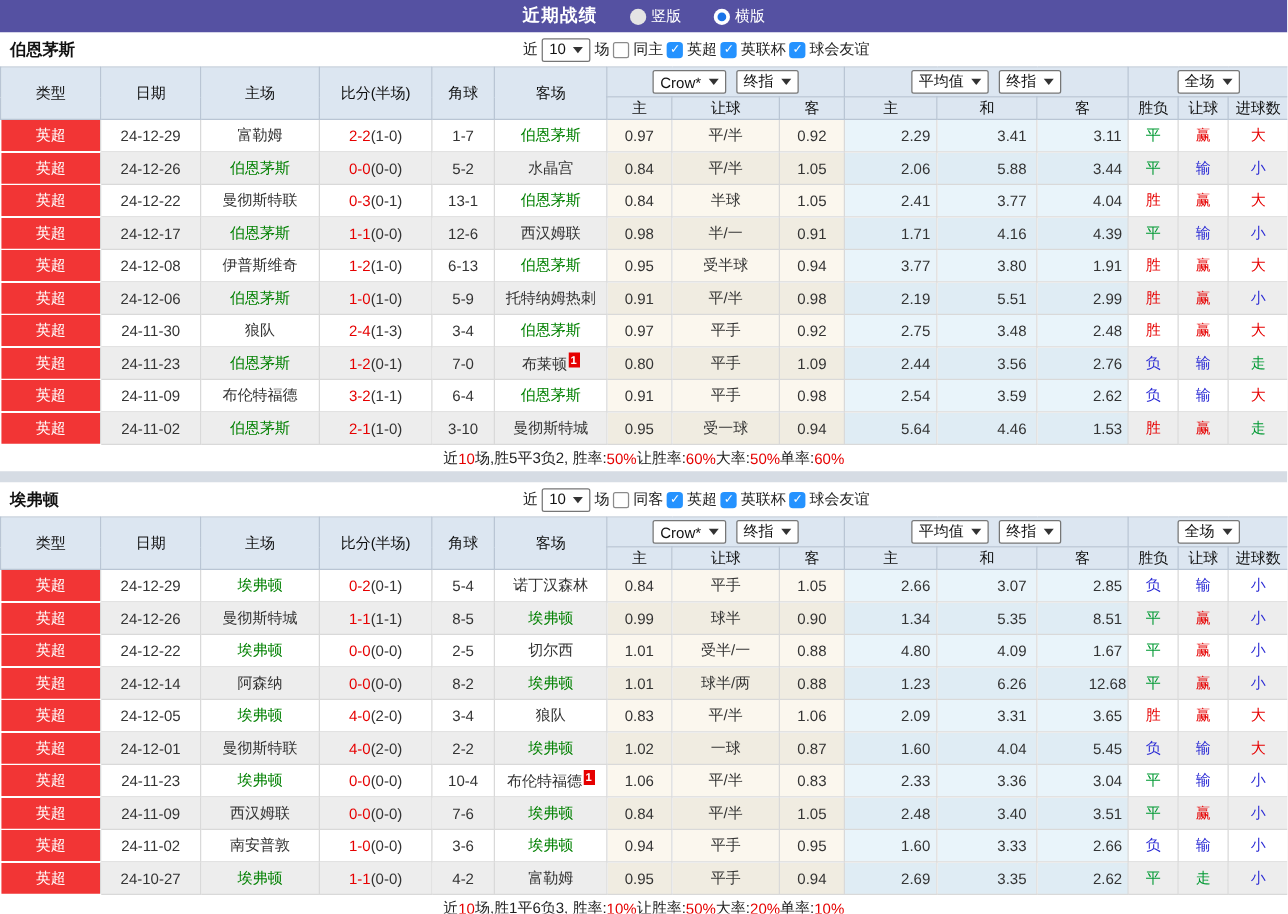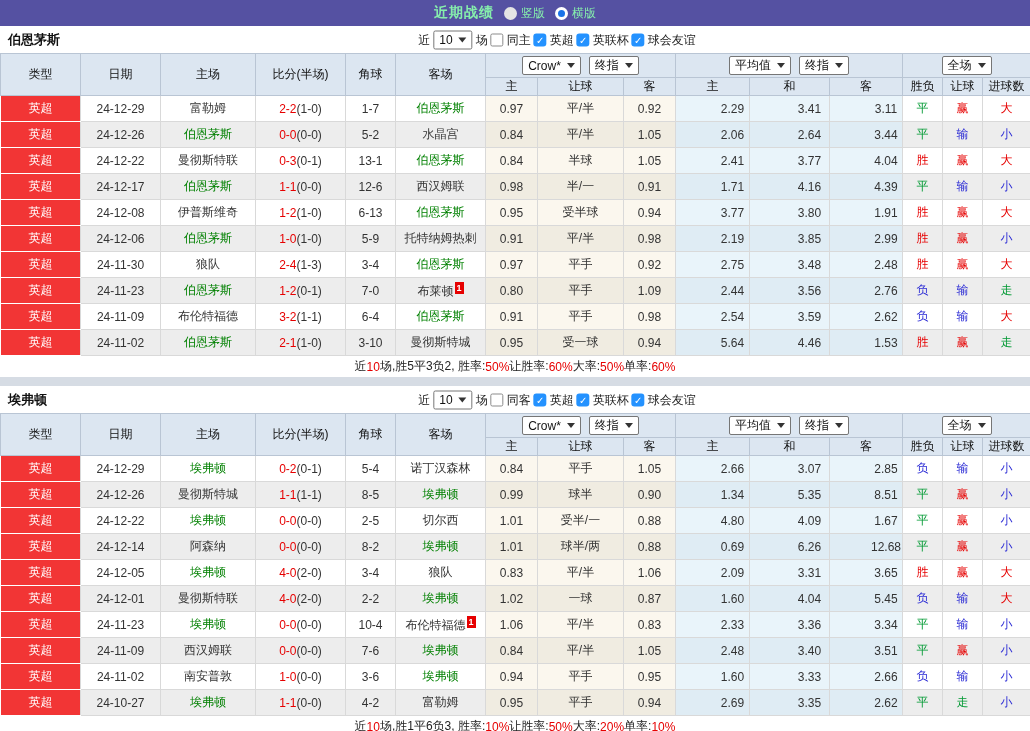--- a/index.html
+++ b/index.html
@@ -1,20 +1,20 @@
 <!DOCTYPE html>
 <html><head>
 <meta charset="utf-8">
 <style>
   html,body{margin:0;padding:0;background:#fff;}
   body{font-family:"Liberation Sans","DejaVu Sans",sans-serif;}
   .page{width:1030px;height:731px;overflow:hidden;background:#fff;}
 
   
-  .titlebar{height:26px;background:#5551a2;color:#86efac;display:flex;align-items:center;justify-content:center;gap:10px;}
+  .titlebar{height:26px;background:#5551a2;color:#ffffff;display:flex;align-items:center;justify-content:center;gap:26px;}
   .titlebar .title{font-weight:bold;font-size:14px;letter-spacing:1px;}
   .radio-opt{display:inline-flex;align-items:center;gap:4px;font-size:12px;}
   .radio{width:13px;height:13px;border-radius:50%;background:#e4e4e4;display:inline-block;box-sizing:border-box;}
   .radio.checked{background:#fff;position:relative;}
   .radio.checked::after{content:'';position:absolute;left:3px;top:3px;right:3px;bottom:3px;border-radius:50%;background:#1a73e8;}
 
   
   .section-header{height:27px;position:relative;background:#fff;}
   .team{position:absolute;left:8px;top:50%;transform:translateY(-50%);font-weight:bold;font-size:13px;color:#111;}
   .filter{position:absolute;left:calc(50% + 42px);top:50%;transform:translate(-50%,-50%);display:flex;align-items:center;gap:3px;font-size:12px;color:#222;white-space:nowrap;}
@@ -176,21 +176,21 @@
           <td class="league">英超</td>
           <td>24-12-26</td>
           <td><span class="focus">伯恩茅斯</span></td>
           <td><span class="score">0-0</span><span class="half">(0-0)</span></td>
           <td>5-2</td>
           <td><span>水晶宫</span></td>
           <td class="let">0.84</td>
           <td class="let">平/半</td>
           <td class="let">1.05</td>
           <td class="avg">2.06</td>
-          <td class="avg">2.64</td>
+          <td class="avg">5.88</td>
           <td class="avg">3.44</td>
           <td class="res c-g">平</td>
           <td class="res c-b">输</td>
           <td class="res c-b">小</td>
         </tr>
         <tr>
           <td class="league">英超</td>
           <td>24-12-22</td>
           <td><span>曼彻斯特联</span></td>
           <td><span class="score">0-3</span><span class="half">(0-1)</span></td>
@@ -244,21 +244,21 @@
           <td class="league">英超</td>
           <td>24-12-06</td>
           <td><span class="focus">伯恩茅斯</span></td>
           <td><span class="score">1-0</span><span class="half">(1-0)</span></td>
           <td>5-9</td>
           <td><span>托特纳姆热刺</span></td>
           <td class="let">0.91</td>
           <td class="let">平/半</td>
           <td class="let">0.98</td>
           <td class="avg">2.19</td>
-          <td class="avg">3.85</td>
+          <td class="avg">5.51</td>
           <td class="avg">2.99</td>
           <td class="res c-r">胜</td>
           <td class="res c-r">赢</td>
           <td class="res c-b">小</td>
         </tr>
         <tr>
           <td class="league">英超</td>
           <td>24-11-30</td>
           <td><span>狼队</span></td>
           <td><span class="score">2-4</span><span class="half">(1-3)</span></td>
@@ -488,21 +488,21 @@
         <tr class="alt">
           <td class="league">英超</td>
           <td>24-12-14</td>
           <td><span>阿森纳</span></td>
           <td><span class="score">0-0</span><span class="half">(0-0)</span></td>
           <td>8-2</td>
           <td><span class="focus">埃弗顿</span></td>
           <td class="let">1.01</td>
           <td class="let">球半/两</td>
           <td class="let">0.88</td>
-          <td class="avg">0.69</td>
+          <td class="avg">1.23</td>
           <td class="avg">6.26</td>
           <td class="avg">12.68</td>
           <td class="res c-g">平</td>
           <td class="res c-r">赢</td>
           <td class="res c-b">小</td>
         </tr>
         <tr>
           <td class="league">英超</td>
           <td>24-12-05</td>
           <td><span class="focus">埃弗顿</span></td>
@@ -541,21 +541,21 @@
           <td>24-11-23</td>
           <td><span class="focus">埃弗顿</span></td>
           <td><span class="score">0-0</span><span class="half">(0-0)</span></td>
           <td>10-4</td>
           <td><span>布伦特福德</span><span class="card">1</span></td>
           <td class="let">1.06</td>
           <td class="let">平/半</td>
           <td class="let">0.83</td>
           <td class="avg">2.33</td>
           <td class="avg">3.36</td>
-          <td class="avg">3.34</td>
+          <td class="avg">3.04</td>
           <td class="res c-g">平</td>
           <td class="res c-b">输</td>
           <td class="res c-b">小</td>
         </tr>
         <tr class="alt">
           <td class="league">英超</td>
           <td>24-11-09</td>
           <td><span>西汉姆联</span></td>
           <td><span class="score">0-0</span><span class="half">(0-0)</span></td>
           <td>7-6</td>

